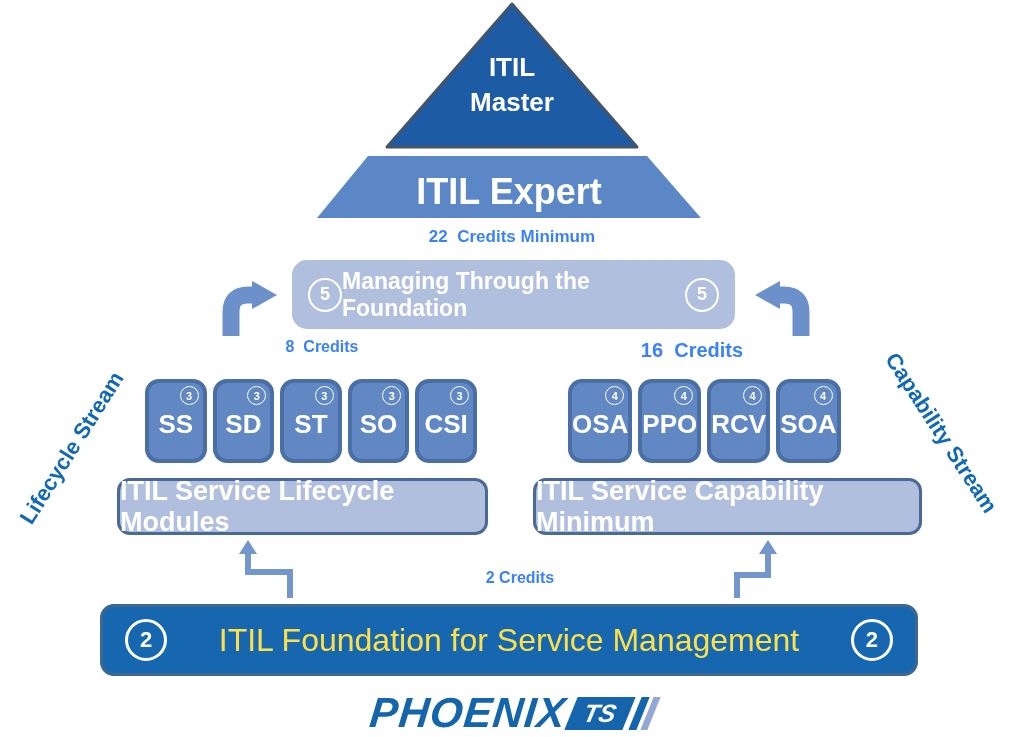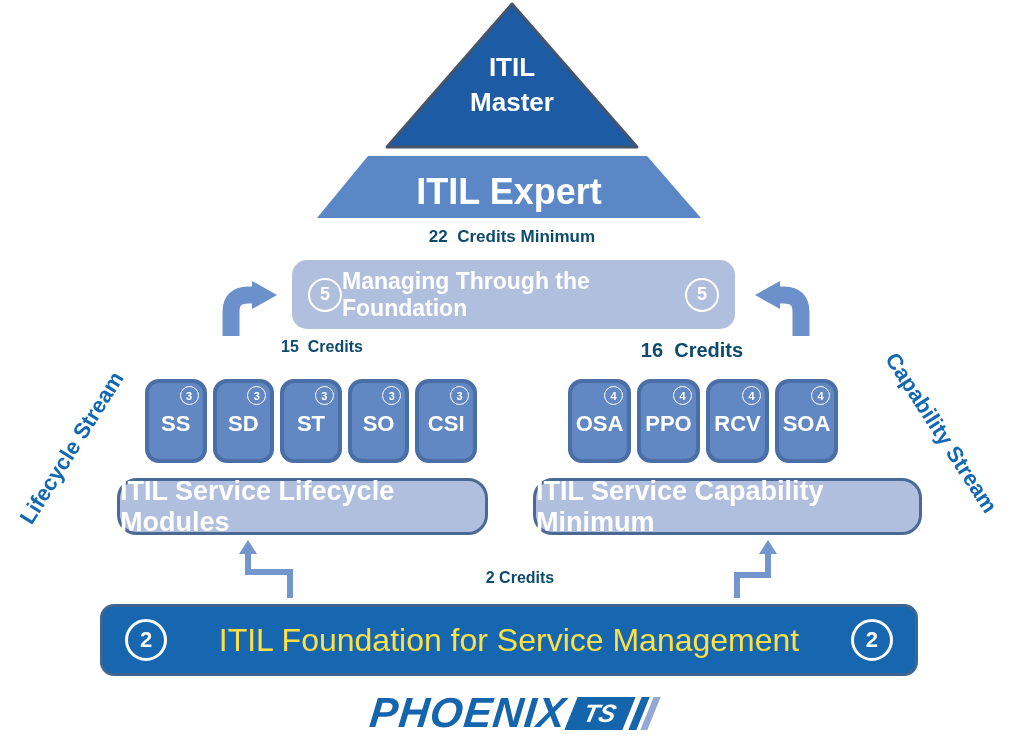--- a/index.html
+++ b/index.html
@@ -9,21 +9,21 @@
   }
   .abs{position:absolute;}
   .center-text{text-align:center;}
   .white-bold{color:#ffffff;font-weight:bold;}
 
   
   .master-label{left:392px;top:50px;width:240px;font-size:26px;line-height:35px;}
   .expert-label{left:317px;top:171px;width:384px;font-size:36px;}
 
   
-  .credits{color:#0c4a6e;font-weight:bold;white-space:pre;font-size:17px;}
+  .credits{color:#3b82f6;font-weight:bold;white-space:pre;font-size:17px;}
   .credits-min{left:312px;top:227px;width:400px;}
   .credits-15{left:242px;top:338px;width:160px;font-size:16px;}
   .credits-16{left:612px;top:339px;width:160px;font-size:20px;}
   .credits-2{left:440px;top:569px;width:160px;font-size:16px;}
 
   
   .managing-box{
     left:292px;top:260px;width:443px;height:69px;background:#b1bfde;
     border-radius:15px;display:flex;align-items:center;justify-content:space-between;
     padding:0 16px;box-sizing:border-box;
@@ -37,30 +37,30 @@
 
   
   .module-row{display:flex;gap:6px;}
   .row-left{left:145px;top:379px;width:332px;height:84px;}
   .row-right{left:568px;top:379px;width:270px;height:84px;}
   .module-box{
     position:relative;flex:1;background:#6288c4;border:4px solid #4a6ea6;
     border-radius:14px;display:flex;align-items:center;justify-content:center;
     box-sizing:border-box;
   }
-  .module-box .label{color:#fff;font-weight:bold;font-size:22px;margin-top:6px;}
+  .module-box .label{color:#fff;font-weight:bold;font-size:26px;margin-top:6px;}
   .module-box .mini-badge{
     position:absolute;top:3px;right:4px;width:17px;height:17px;border:1.5px solid #fff;
     border-radius:50%;color:#fff;font-weight:bold;font-size:11px;
     display:flex;align-items:center;justify-content:center;
   }
 
   
   .module-bar{
-    background:#b1bfde;border:3px solid #4a6a96;border-radius:20px;
+    background:#b1bfde;border:3px solid #4a6a96;border-radius:13px;
     display:flex;align-items:center;justify-content:center;box-sizing:border-box;
     color:#fff;font-weight:bold;font-size:27px;
   }
   .bar-left{left:117px;top:478px;width:371px;height:57px;}
   .bar-right{left:533px;top:478px;width:389px;height:57px;}
 
   
   .foundation-bar{
     left:100px;top:604px;width:818px;height:72px;background:#1667b0;
     border:3px solid #3d6691;border-radius:14px;box-sizing:border-box;
@@ -131,21 +131,21 @@
   <div class="abs expert-label center-text white-bold">ITIL Expert</div>
 
   <div class="abs credits credits-min center-text">22  Credits Minimum</div>
 
   <div class="abs managing-box">
     <span class="badge-circle">5</span>
     <span class="label">Managing Through the Foundation</span>
     <span class="badge-circle">5</span>
   </div>
 
-  <div class="abs credits credits-15 center-text">15  Credits</div>
+  <div class="abs credits credits-15 center-text">8  Credits</div>
   <div class="abs credits credits-16 center-text">16  Credits</div>
 
   <div class="abs module-row row-left">
     <div class="module-box">
       <span class="mini-badge">3</span>
       <span class="label">SS</span>
     </div>
     <div class="module-box">
       <span class="mini-badge">3</span>
       <span class="label">SD</span>

